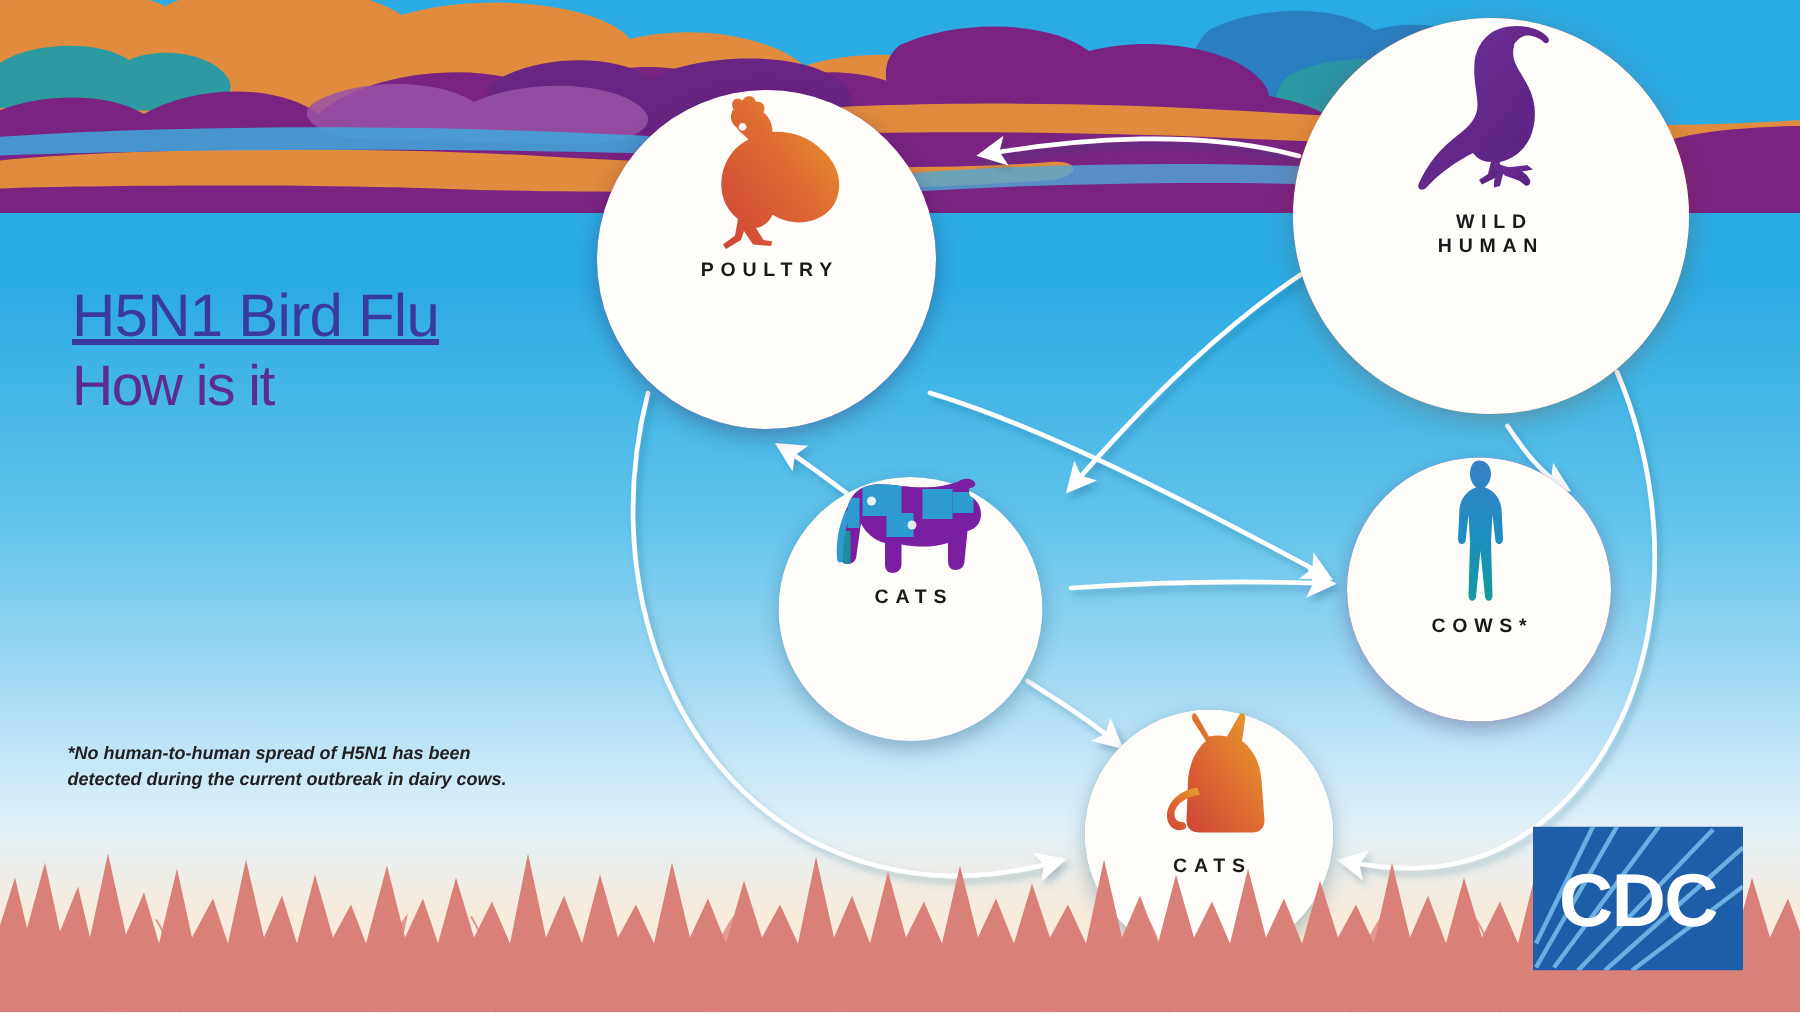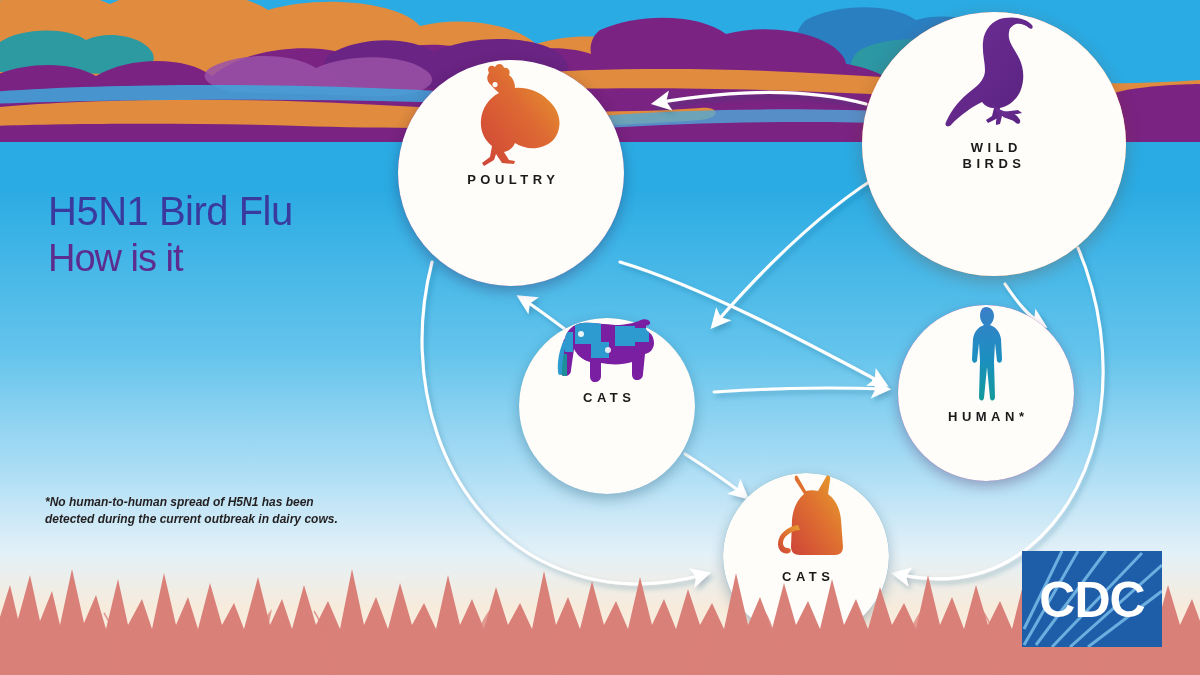--- a/index.html
+++ b/index.html
@@ -24,20 +24,21 @@
 
   
   .grassband{position:absolute;left:0;bottom:0;width:1200px;height:150px;}
 
   
   .title-wrap{position:absolute;left:48px;top:190px;width:400px;}
   .title-small{
     font-size:40px;letter-spacing:-0.5px;
     color:#3A3A9E;font-weight:400;line-height:1.05;
     white-space:nowrap;
+    text-decoration:underline;
   }
   .title-big{
     font-size:38px;font-weight:normal;color:#5C2D8F;
     line-height:1.08;letter-spacing:-1px;margin-top:6px;
   }
   .footnote{
     position:absolute;left:45px;top:494px;width:310px;
     font-family:"Liberation Sans",sans-serif;
     font-style:italic;font-weight:bold;
     font-size:12px;line-height:1.45;color:#231F20;
@@ -179,21 +180,21 @@
           C30,103 42,95 52,90 C55,94 59,96 64,96 L62,104 L56,108 L58,111 L68,106 L70,96
           C79,94 86,88 90,80 C95,68 94,56 89,46 C85,38 80,32 79,26 C78,20 80,14 86,12
           C90,11 96,13 99,16 C101,18 104,16 102,13 C97,7 86,4 74,6 Z"></path>
         <path fill="url(#gBird)" d="M62,92 C66,96 72,99 78,100 C84,101 88,104 90,108
           C91,111 88,113 86,111 C82,107 77,105 72,104 L70,112 L66,113 L66,109 L68,102 Z"></path>
         <path fill="url(#gBird)" d="M72,100 L88,98 L92,101 L76,104 Z"></path>
         <path fill="url(#gBird)" d="M72,100 L86,106 L87,110 L73,105 Z"></path>
         <circle cx="82" cy="18" r="2.4" fill="#FFFDFA"></circle>
       </svg>
       <div class="label">
-        <span>WILD</span><br><span>BIRDS</span>
+        <span>WILD</span><br><span>HUMAN</span>
       </div>
     </div>
   </div>
 
   <div class="node" id="node-cows">
     <div class="inner">
       <svg class="glyph" width="108" height="72" viewBox="0 0 108 72">
         <defs>
           <clipPath id="cowClip">
             <path d="M12,20 C14,12 20,6 30,5 C40,4 50,7 62,7 C72,7 80,5 86,3
@@ -235,21 +236,21 @@
           <stop offset="0%" stop-color="#3A7FC8"></stop>
               <stop offset="55%" stop-color="#1C8FC0"></stop>
               <stop offset="100%" stop-color="#129A9B"></stop>
         </linearGradient>
           </defs>
         <path fill="url(#gHum)" d="M27,2 C32,2 35,6 35,11 C35,15 33,18 31,20
           C37,22 41,27 42,34 L43,54 C43,58 40,59 38,56 L36,38 L35,56 L36,92
           C36,96 32,97 31,93 L28,62 L25,93 C24,97 20,96 20,92 L21,56 L20,38 L18,56
           C16,59 13,58 13,54 L14,34 C15,27 19,22 25,20 C23,18 21,15 21,11 C21,6 23,2 27,2 Z"></path>
       </svg>
-      <div class="label">HUMAN*</div>
+      <div class="label">COWS*</div>
     </div>
   </div>
 
   <div class="node" id="node-cats">
     <div class="inner">
       <svg class="glyph" width="96" height="96" viewBox="0 0 96 96">
         <defs>
             <linearGradient id="gCat" x1="0" y1="1" x2="1" y2="0">
           <stop offset="0%" stop-color="#CE4538"></stop>
               <stop offset="50%" stop-color="#DE6E31"></stop>

